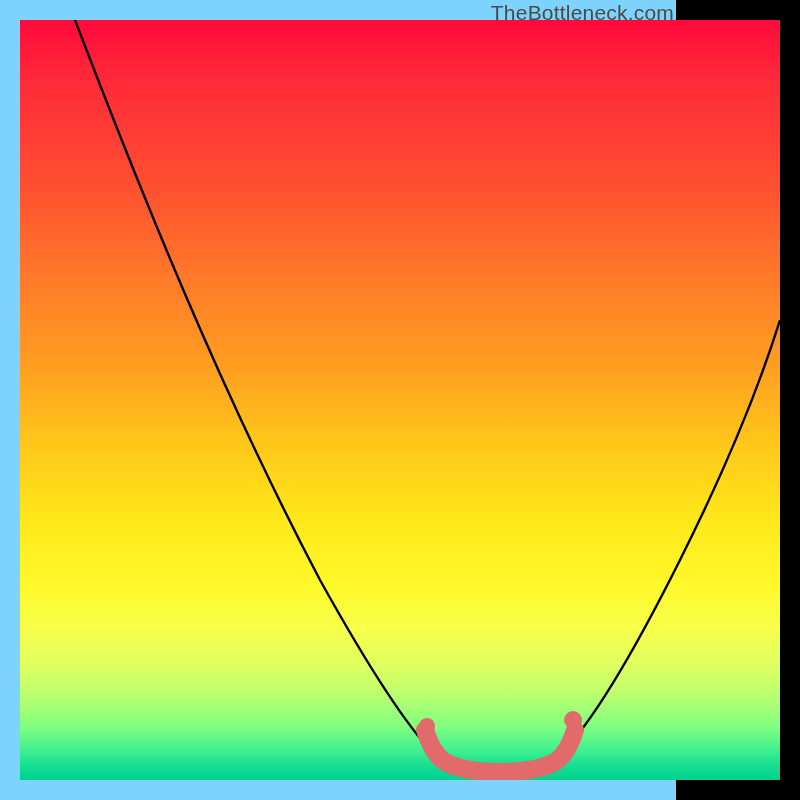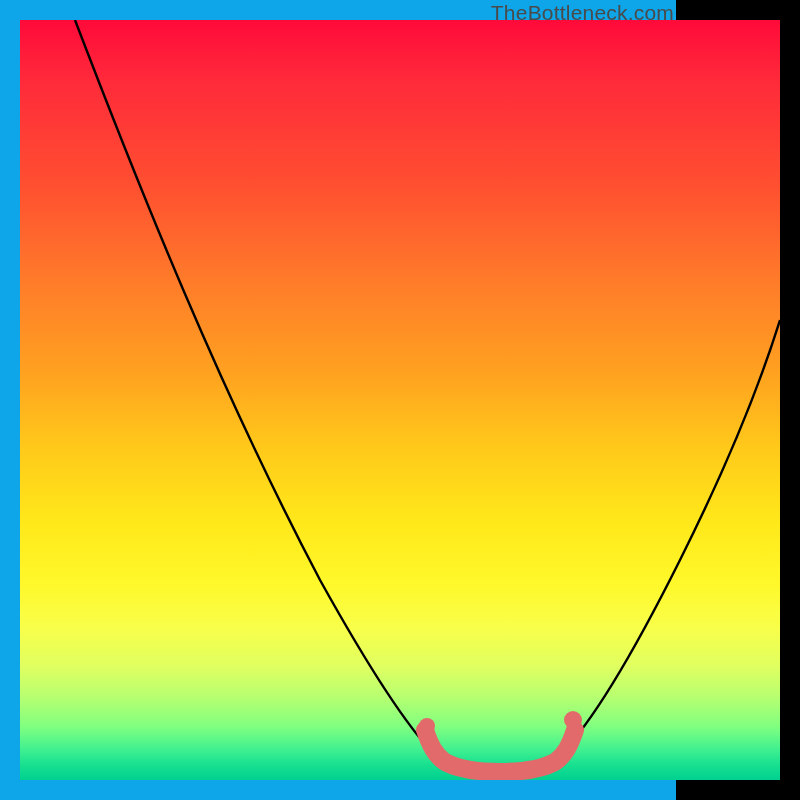--- a/index.html
+++ b/index.html
@@ -8,21 +8,21 @@
     width: 800px;
     height: 800px;
     background: #000;
     overflow: hidden;
     font-family: Arial, Helvetica, sans-serif;
   }
   .frame {
     position: relative;
     width: 676px;
     height: 800px;
-    background: #0ea5e9;
+    background: #7dd3fc;
   }
   .plot-area {
     position: absolute;
     left: 20px;
     top: 20px;
     width: 760px;
     height: 760px;
     
     background: linear-gradient(
       to bottom,

